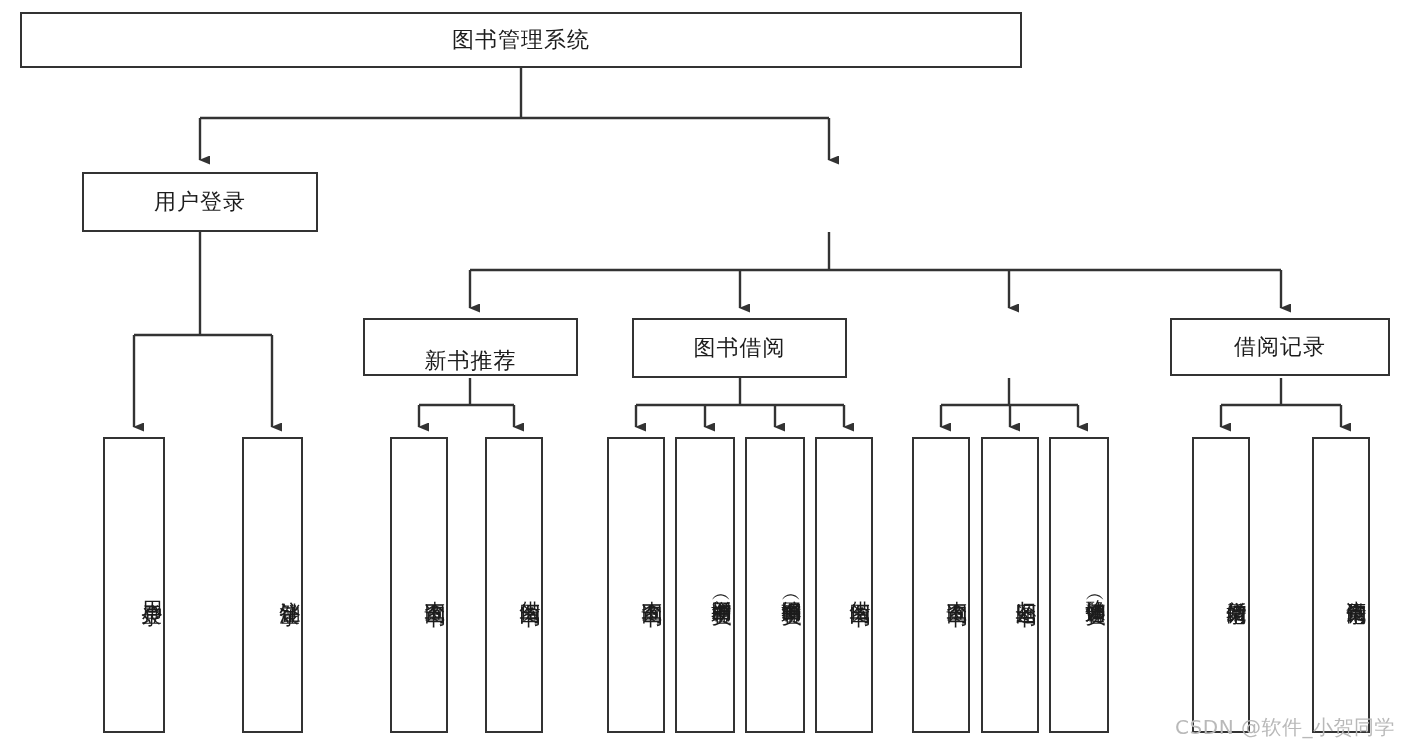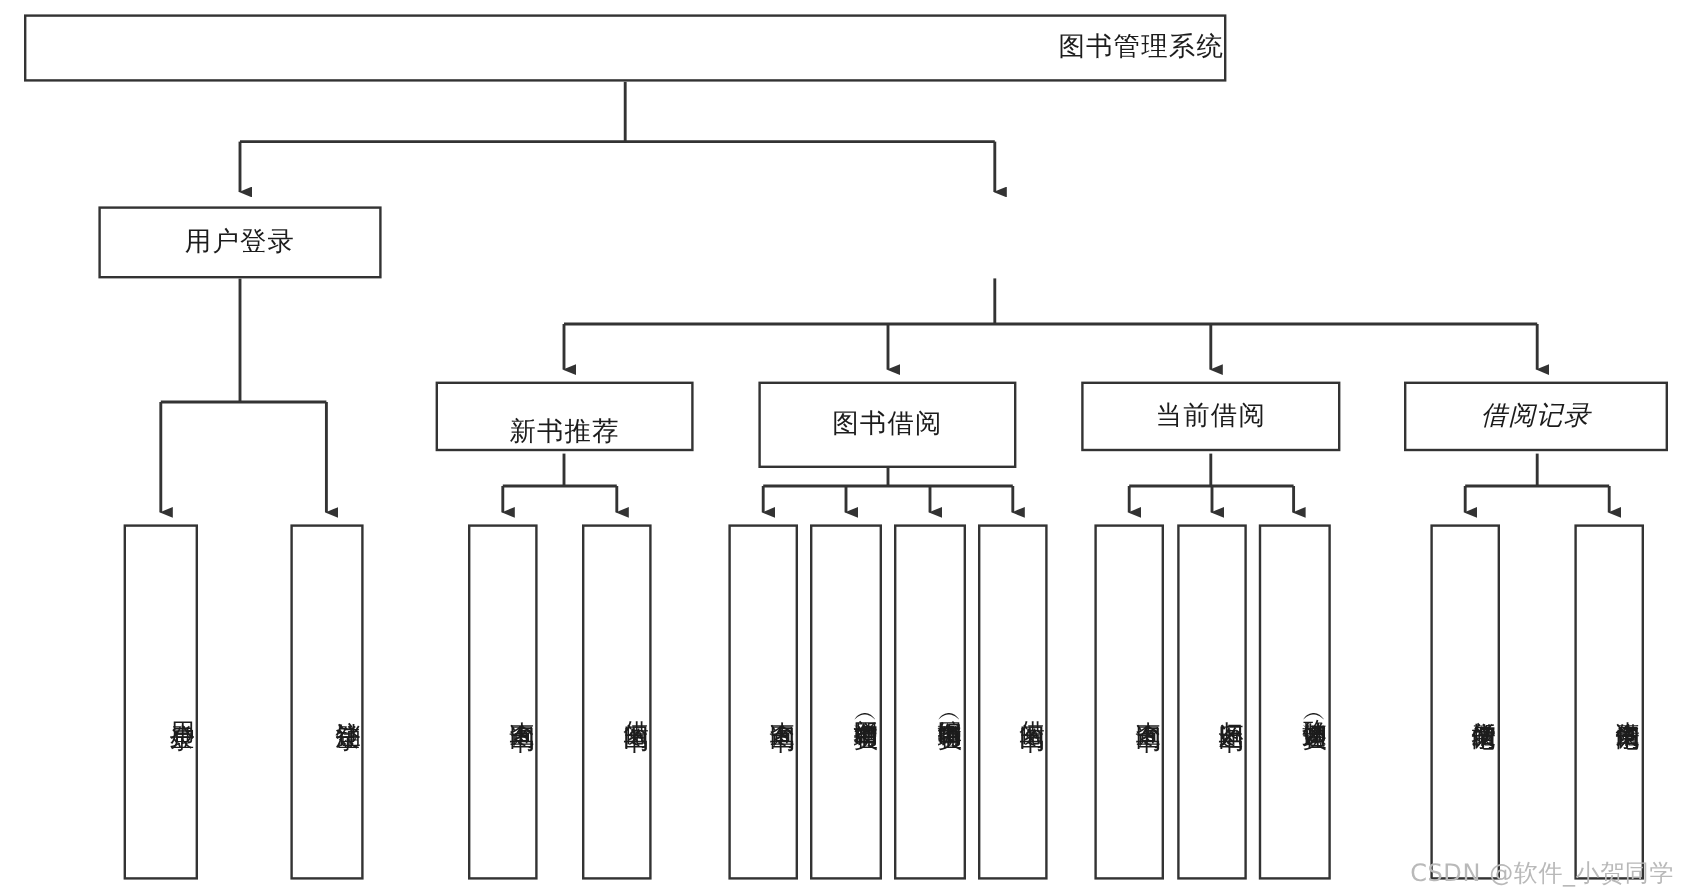--- a/index.html
+++ b/index.html
@@ -115,38 +115,35 @@
       <path d="M 1010 405 L 1010 427" marker-end="url(#arrowhead)"></path>
       <path d="M 1078 405 L 1078 427" marker-end="url(#arrowhead)"></path>
 
       <path d="M 1281 378 L 1281 405"></path>
       <path d="M 1221 405 L 1341 405"></path>
       <path d="M 1221 405 L 1221 427" marker-end="url(#arrowhead)"></path>
       <path d="M 1341 405 L 1341 427" marker-end="url(#arrowhead)"></path>
     </g>
   </svg>
 
-  <div class="node node-h" style="left:20px; top:12px; width:1002px; height:56px;justify-content:flex-end;">
+  <div class="node node-h" style="left:20px; top:12px; width:1002px; height:56px;">
     <span>图书管理系统</span>
   </div>
 
   <div class="node node-h" style="left:82px; top:172px; width:236px; height:60px;">
     <span>用户登录</span>
   </div>
 
   <div class="node node-h" style="left:363px; top:318px; width:215px; height:58px;align-items:flex-end;">
     <span>新书推荐</span>
   </div>
-  <div class="node node-h" style="left:632px; top:318px; width:215px; height:72px;">
+  <div class="node node-h" style="left:632px; top:318px; width:215px; height:60px;">
     <span>图书借阅</span>
   </div>
-  <div class="node node-h" style="left:901px; top:318px; width:216px; height:58px;">
-    <span>当前借阅</span>
-  </div>
-  <div class="node node-h" style="left:1170px; top:318px; width:220px; height:58px;font-style:italic;">
+  <div class="node node-h" style="left:1170px; top:318px; width:220px; height:58px;">
     <span>借阅记录</span>
   </div>
 
   <div class="node node-v" style="left:103px; top:437px; width:62px; height:296px;">
     <span>用户登录</span>
   </div>
   <div class="node node-v" style="left:242px; top:437px; width:61px; height:296px;">
     <span>注销登录</span>
   </div>
 

